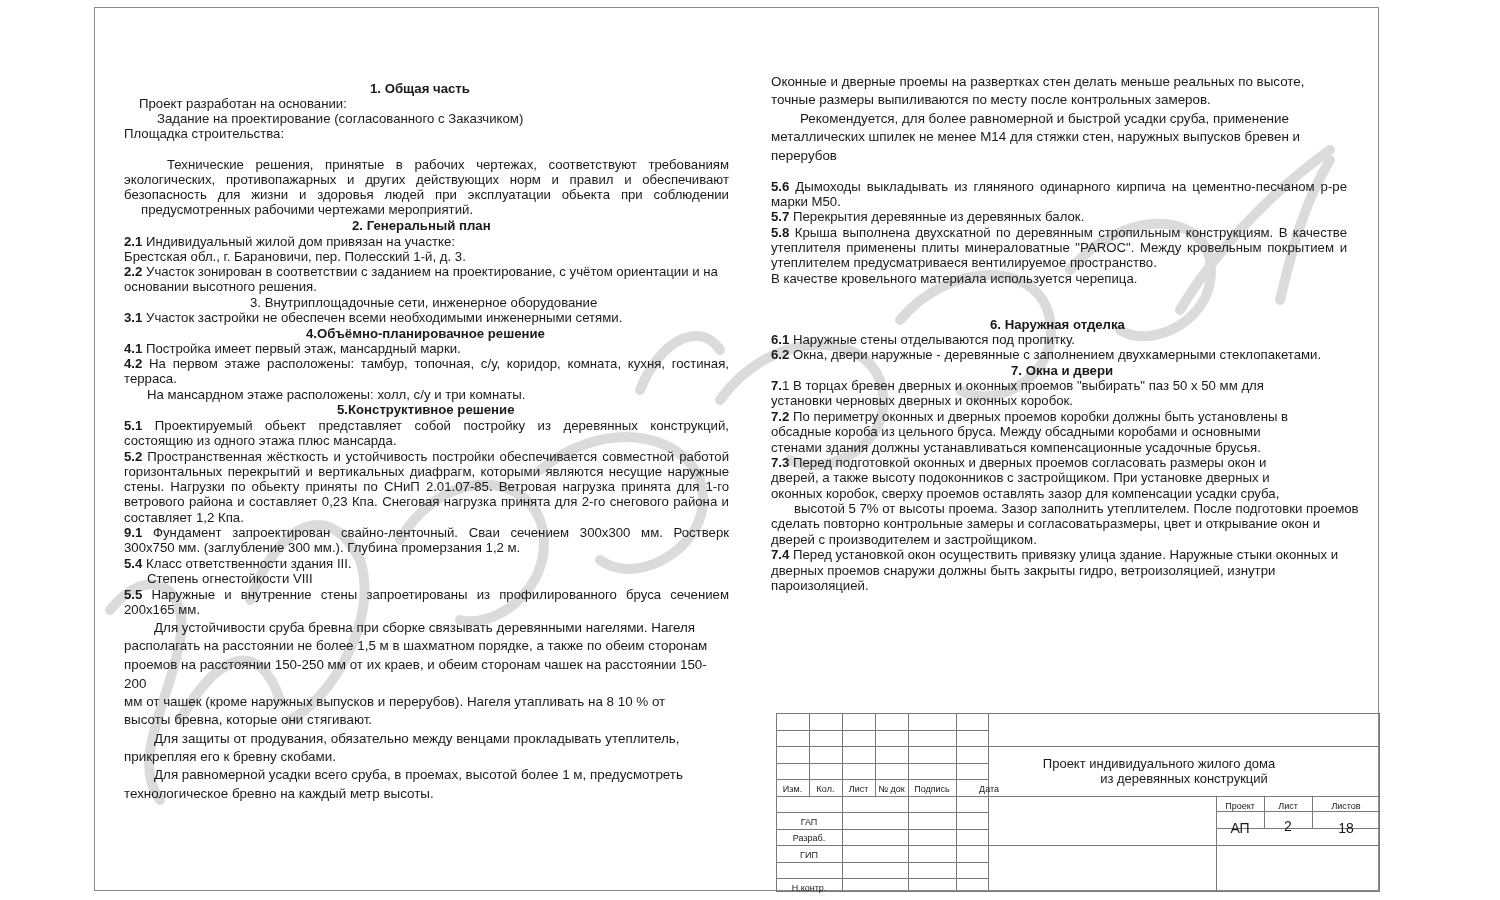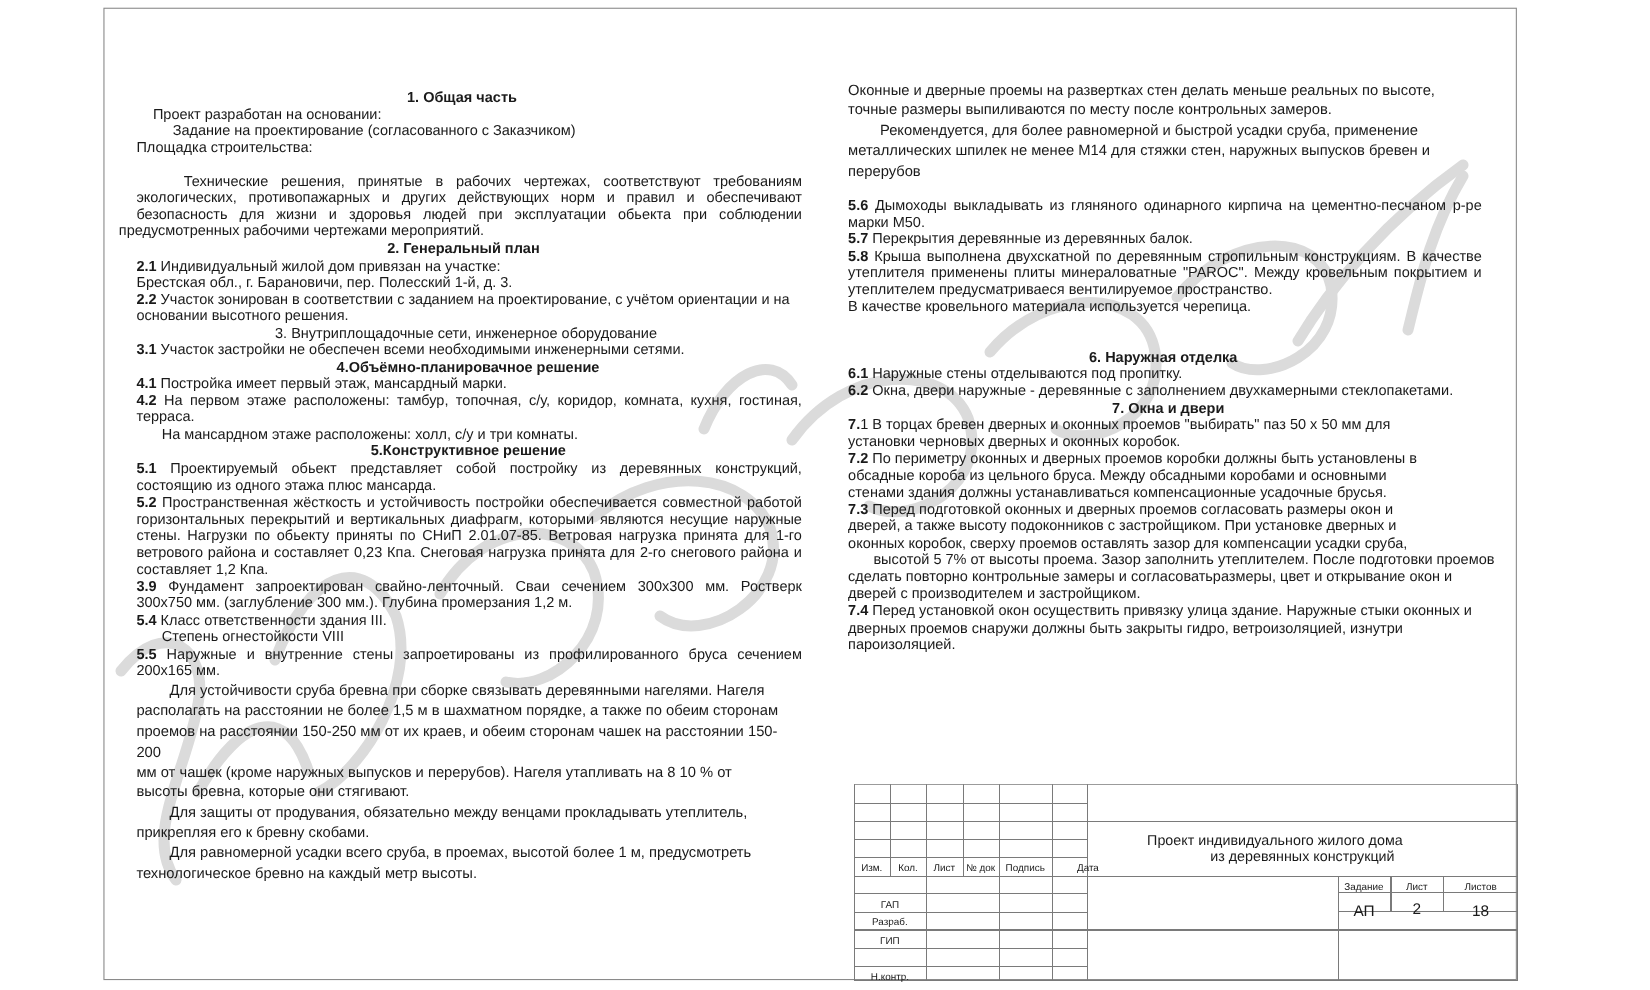--- a/index.html
+++ b/index.html
@@ -39,21 +39,21 @@
 </svg>
 
 <div class="ln b" style="left:370px;top:81px;">1.    Общая часть</div>
 <div class="ln" style="left:139px;top:96px;">Проект разработан на основании:</div>
 <div class="ln" style="left:157px;top:111px;">Задание на проектирование (согласованного с Заказчиком)</div>
 <div class="ln" style="left:124px;top:126px;">Площадка строительства:</div>
 
 <div class="ln j" style="left:124px;top:157px;width:605px;text-indent:43px;">Технические решения, принятые в рабочих чертежах, соответствуют требованиям</div>
 <div class="ln j" style="left:124px;top:172px;width:605px;">экологических, противопажарных и других действующих норм и правил и обеспечивают</div>
 <div class="ln j" style="left:124px;top:187px;width:605px;">безопасность для жизни и здоровья людей при эксплуатации обьекта при соблюдении</div>
-<div class="ln" style="left:108px;top:202px;">предусмотренных рабочими чертежами мероприятий.</div>
+<div class="ln" style="left:141px;top:202px;">предусмотренных рабочими чертежами мероприятий.</div>
 
 <div class="ln b" style="left:352px;top:218px;">2.    Генеральный план</div>
 <div class="ln" style="left:124px;top:234px;"><b>2.1</b><span> Индивидуальный жилой дом привязан на участке:</span></div>
 <div class="ln" style="left:124px;top:249px;">Брестская обл., г. Барановичи, пер. Полесский 1-й, д. 3.</div>
 <div class="ln" style="left:124px;top:264px;"><b>2.2</b><span> Участок зонирован в соответствии с заданием на проектирование, с учётом ориентации и на</span></div>
 <div class="ln" style="left:124px;top:279px;">основании высотного решения.</div>
 <div class="ln" style="left:250px;top:295px;">3. Внутриплощадочные сети, инженерное оборудование</div>
 <div class="ln" style="left:124px;top:310px;"><b>3.1</b><span> Участок застройки не обеспечен всеми необходимыми инженерными сетями.</span></div>
 <div class="ln b" style="left:306px;top:326px;">4.Объёмно-планировачное решение</div>
 <div class="ln" style="left:124px;top:341px;"><b>4.1</b><span> Постройка имеет первый этаж, мансардный марки.</span></div>
@@ -61,21 +61,21 @@
 <div class="ln" style="left:124px;top:371px;">терраса.</div>
 <div class="ln" style="left:147px;top:387px;">На мансардном этаже расположены: холл, с/у и три комнаты.</div>
 <div class="ln b" style="left:337px;top:402px;">5.Конструктивное решение</div>
 <div class="ln j" style="left:124px;top:418px;width:605px;"><b>5.1</b><span> Проектируемый обьект представляет собой постройку из деревянных конструкций,</span></div>
 <div class="ln" style="left:124px;top:433px;">состоящию из одного этажа плюс мансарда.</div>
 <div class="ln j" style="left:124px;top:449px;width:605px;"><b>5.2</b><span> Пространственная жёсткость и устойчивость постройки обеспечивается совместной работой</span></div>
 <div class="ln j" style="left:124px;top:464px;width:605px;">горизонтальных перекрытий и вертикальных диафрагм, которыми являются несущие наружные</div>
 <div class="ln j" style="left:124px;top:479px;width:605px;">стены. Нагрузки по обьекту приняты по СНиП 2.01.07-85. Ветровая нагрузка принята для 1-го</div>
 <div class="ln j" style="left:124px;top:494px;width:605px;">ветрового района и составляет 0,23 Кпа. Снеговая нагрузка принята для 2-го снегового района и</div>
 <div class="ln" style="left:124px;top:510px;">составляет 1,2 Кпа.</div>
-<div class="ln j" style="left:124px;top:525px;width:605px;"><b>3.9</b><span>      Фундамент запроектирован свайно-ленточный. Сваи сечением 300х300 мм. Ростверк</span></div>
+<div class="ln j" style="left:124px;top:525px;width:605px;"><b>9.1</b><span>      Фундамент запроектирован свайно-ленточный. Сваи сечением 300х300 мм. Ростверк</span></div>
 <div class="ln" style="left:124px;top:540px;">300х750 мм. (заглубление 300 мм.). Глубина промерзания 1,2 м.</div>
 <div class="ln" style="left:124px;top:556px;"><b>5.4</b><span> Класс ответственности здания III.</span></div>
 <div class="ln" style="left:147px;top:571px;">Степень огнестойкости VIII</div>
 <div class="ln j" style="left:124px;top:587px;width:605px;"><b>5.5</b><span> Наружные и внутренние стены запроетированы из профилированного бруса сечением</span></div>
 <div class="ln" style="left:124px;top:602px;">200х165 мм.</div>
 
 <div class="ln r" style="left:154px;top:620px;">Для устойчивости сруба бревна при сборке связывать деревянными нагелями. Нагеля</div>
 <div class="ln r" style="left:124px;top:638px;">располагать на расстоянии не более 1,5 м в шахматном порядке, а также по обеим сторонам</div>
 <div class="ln r" style="left:124px;top:657px;">проемов на расстоянии 150-250 мм от их краев, и обеим сторонам чашек на расстоянии 150-</div>
 <div class="ln r" style="left:124px;top:676px;">200</div>
@@ -165,19 +165,19 @@
   <div class="tbtxt" style="left:180px;top:71px;width:32px;margin-left:17px;">Дата</div>
 
   <div class="tbtxt" style="left:0;top:104px;width:66px;">ГАП</div>
   <div class="tbtxt" style="left:0;top:120px;width:66px;">Разраб.</div>
   <div class="tbtxt" style="left:0;top:137px;width:66px;">ГИП</div>
   <div class="tbtxt" style="left:0;top:170px;width:66px;">Н.контр.</div>
 
   <div class="tbbig" style="left:212px;top:43px;width:342px;">Проект индивидуального жилого дома</div>
   <div class="tbbig" style="left:212px;top:58px;width:392px;">из деревянных конструкций</div>
 
-  <div class="tbtxt" style="left:440px;top:88px;width:48px;">Задание</div>
+  <div class="tbtxt" style="left:440px;top:88px;width:48px;">Проект</div>
   <div class="tbtxt" style="left:488px;top:88px;width:48px;">Лист</div>
   <div class="tbtxt" style="left:536px;top:88px;width:68px;">Листов</div>
   <div class="tbval" style="left:440px;top:107px;width:48px;">АП</div>
   <div class="tbval" style="left:488px;top:105px;width:48px;">2</div>
   <div class="tbval" style="left:536px;top:107px;width:68px;">18</div>
 </div>
 
 </body></html>

